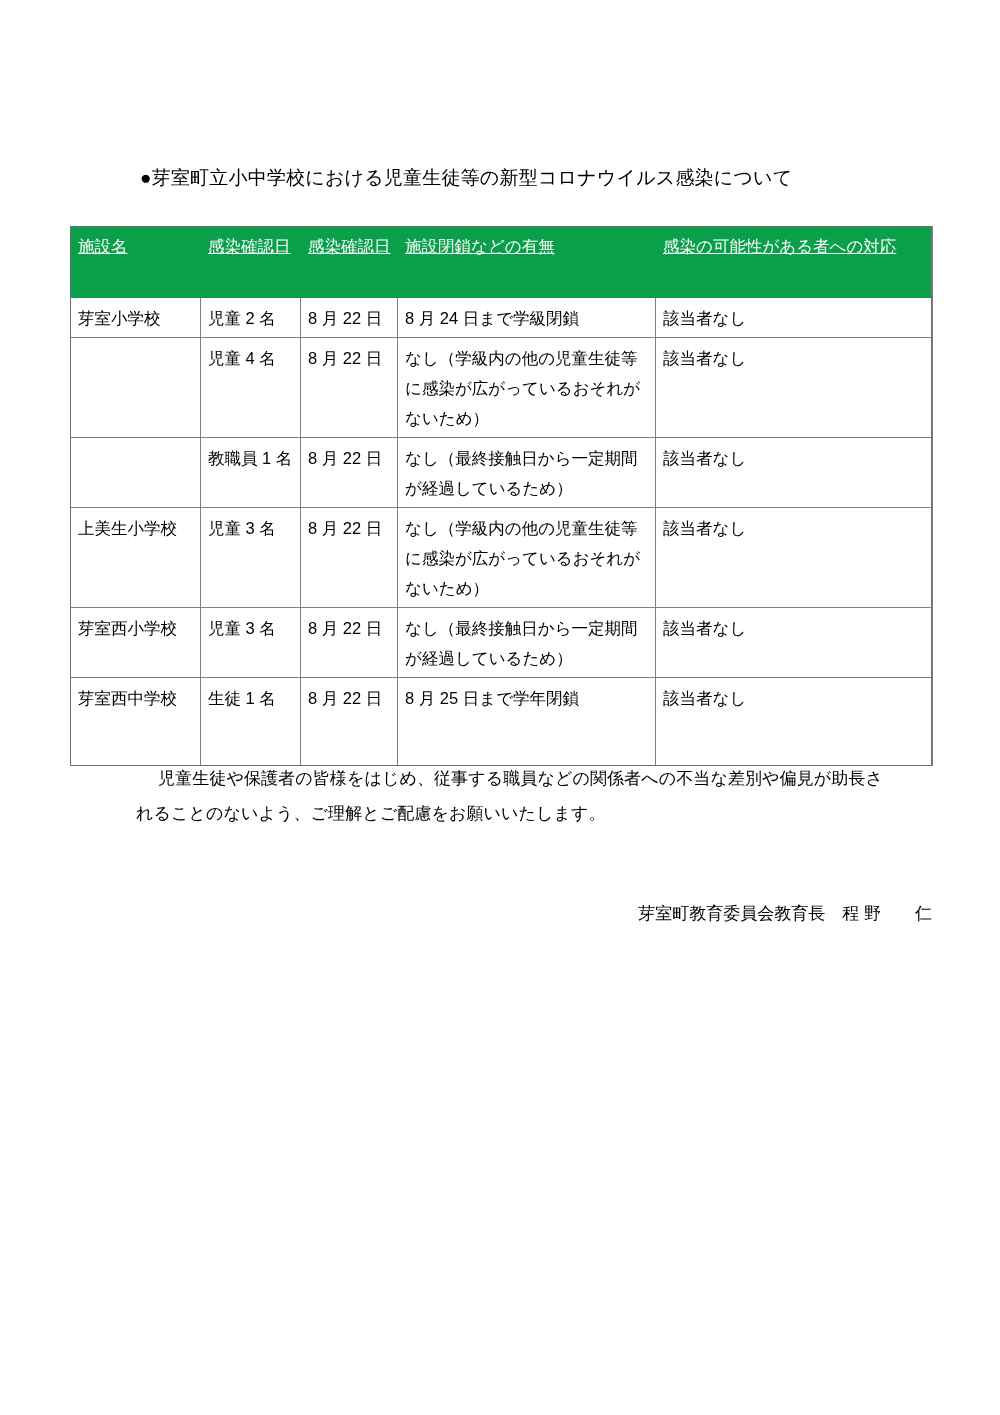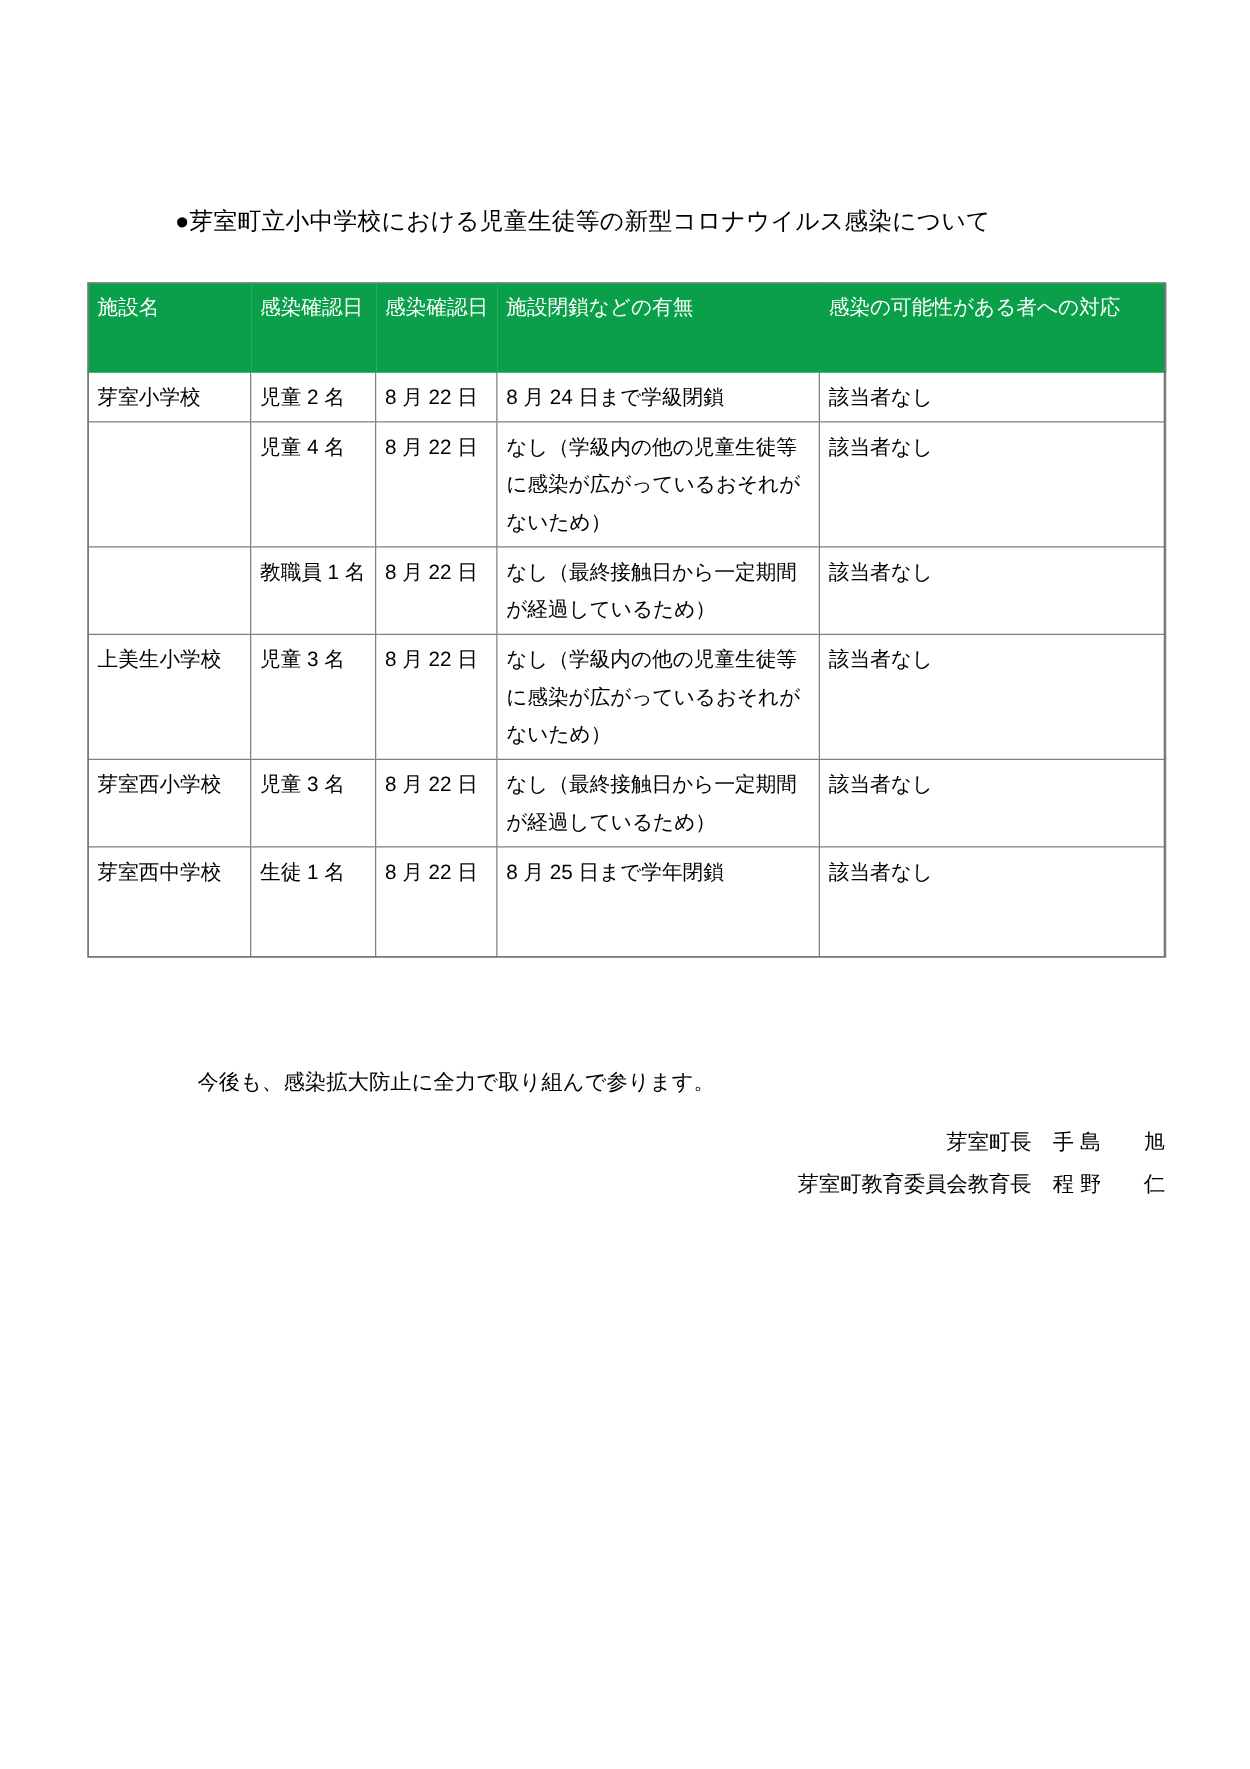--- a/index.html
+++ b/index.html
@@ -63,20 +63,21 @@
     text-align: left;
     word-break: break-all;
     overflow-wrap: break-word;
   }
   table.info-table thead th {
     background: #0AA04A;
     color: #ffffff;
     border-color: #0AA04A;
     height: 62px;
     padding-top: 4px;
+    text-decoration: underline;
   }
   table.info-table thead th.first-head { border-left-color: #808080; }
   table.info-table thead th.last-head { border-right-color: #808080; margin-top: 12px; }
 
   
   .table-wrap::after {
     content: "";
     position: absolute;
     left: 0; top: 0;
     width: 100%;
@@ -194,21 +195,20 @@
           <td class="cell-facility">芽室西中学校</td>
           <td class="nowrap-cell">生徒 1 名</td>
           <td class="nowrap-cell">8 月 22 日</td>
           <td>8 月 25 日まで学年閉鎖</td>
           <td>該当者なし</td>
         </tr>
       </tbody>
     </table>
   </div>
 
-
-  <p class="para para-2">今後も、感染拡大防止に全力で取り組んで参ります。</p>
+  <p class="para para-1">児童生徒や保護者の皆様をはじめ、従事する職員などの関係者への不当な差別や偏見が助長されることのないよう、ご理解とご配慮をお願いいたします。</p>
+
 
   <div class="sig-block">
-    <span class="sig-line">芽室町長　手 島　　旭</span>
     <span class="sig-line">芽室町教育委員会教育長　程 野　　仁</span>
   </div>
 
 </div>
 
 </body></html>

